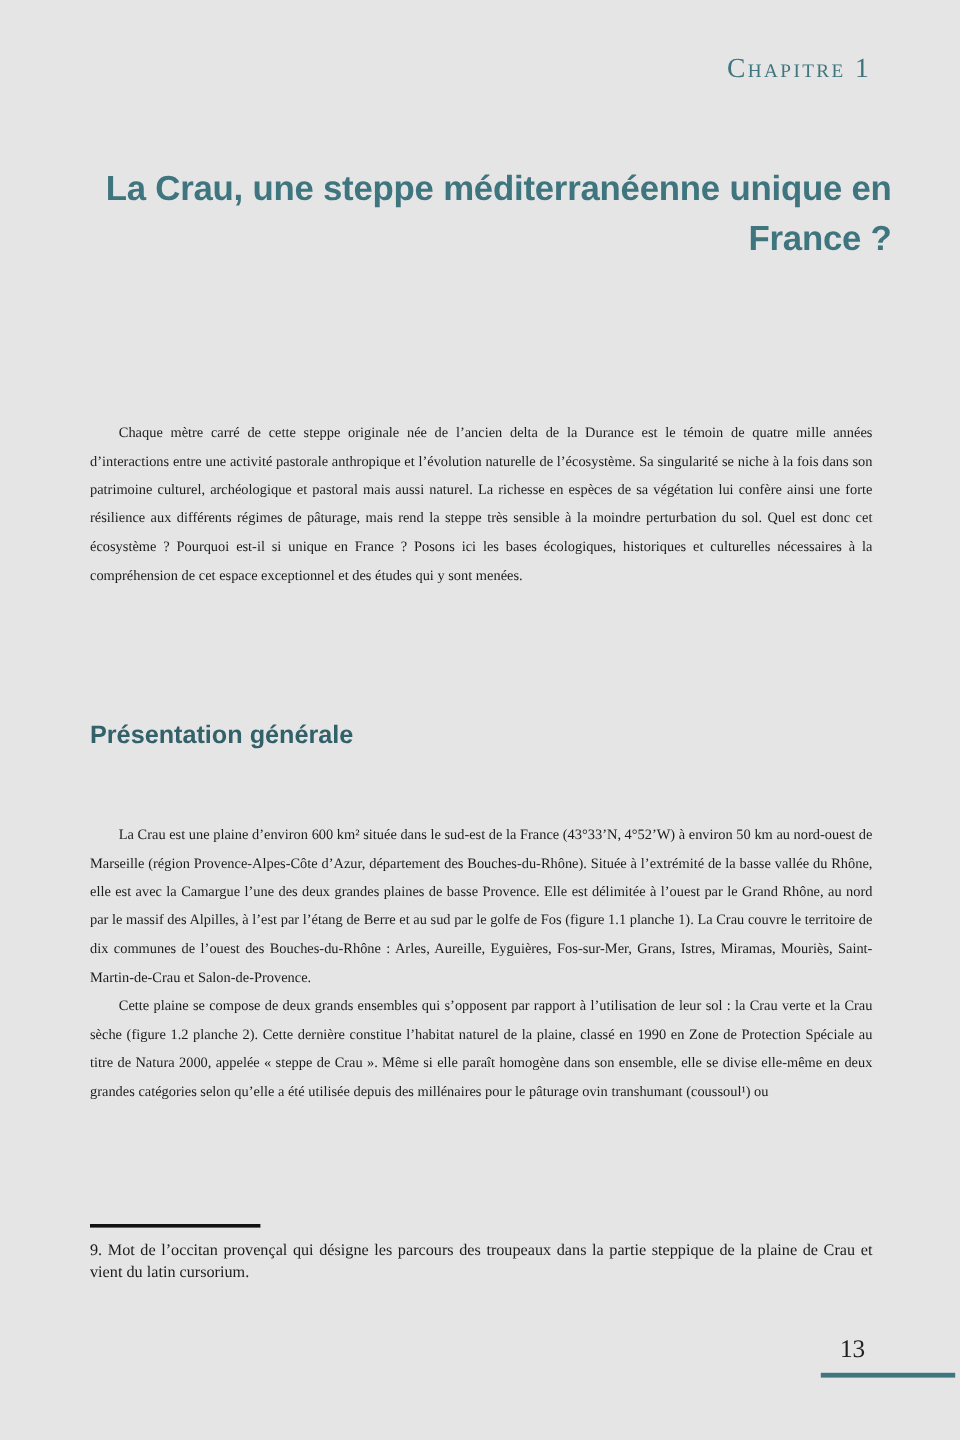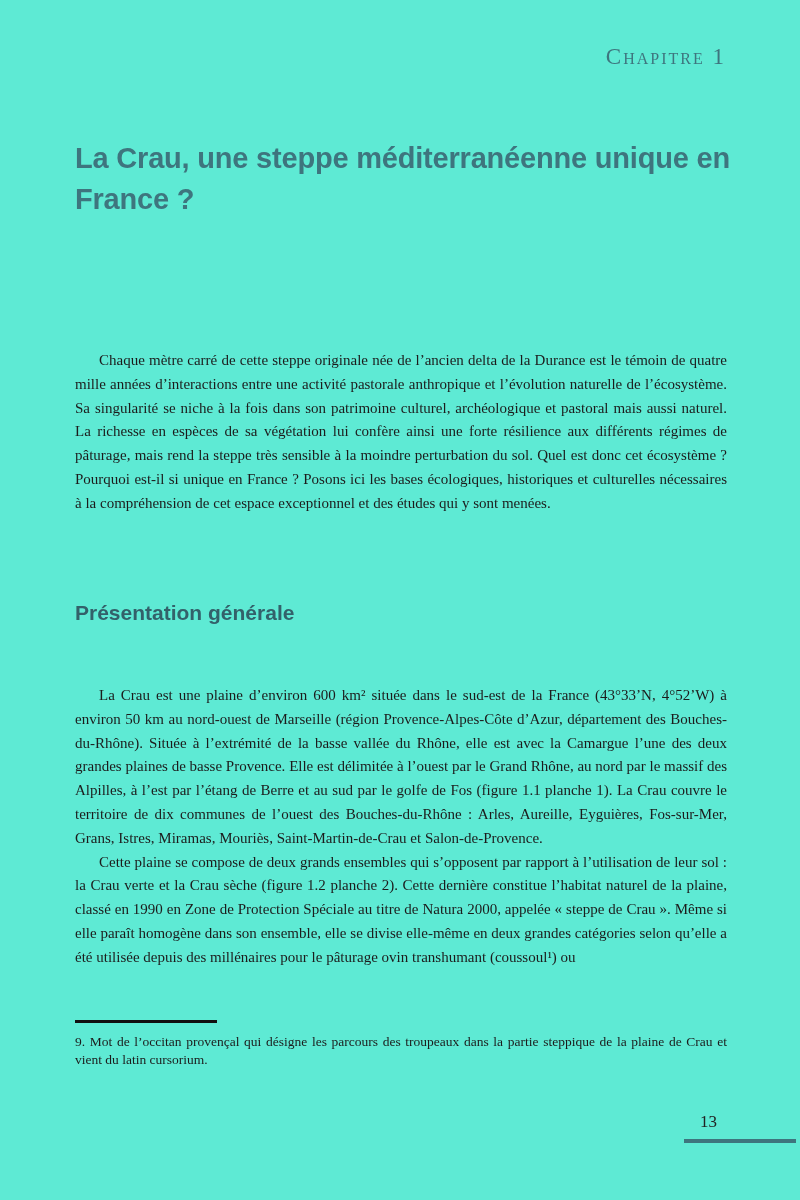--- a/index.html
+++ b/index.html
@@ -5,50 +5,51 @@
   :root{
     --accent:#3e757e;
     --accent-dark:#33616a;
     --text:#1c1c1c;
   }
   *{margin:0;padding:0;box-sizing:border-box;}
   html,body{background:#ffffff;}
   .page{
     position:relative;
     width:800px;height:1200px;
-    background:#5eead4;
+    background:#e5e5e5;
     font-family:"Liberation Serif", serif;
     color:var(--text);
     overflow:hidden;
   }
   .chapter-label{
     position:absolute;top:44px;right:74px;
     font-variant:small-caps;
     font-size:23px;
     letter-spacing:2px;
     color:var(--accent);
   }
   .title{
     position:absolute;top:138px;left:75px;width:668px;
     font-family:"Liberation Sans", sans-serif;
     font-weight:700;
     font-size:29px;
     line-height:1.42;
     color:var(--accent);
     letter-spacing:-0.2px;
+    text-align:right;
   }
   .authors{
     position:absolute;top:244px;left:75px;
     font-style:italic;
     font-size:18px;
     color:var(--text);
   }
   .textblock{left:75px;width:652px;}
   .body-text{
-    font-size:15px;
+    font-size:12px;
     line-height:23.8px;
     text-align:justify;
     hyphens:auto;
     -webkit-hyphens:auto;
   }
   .par{text-indent:24px;}
   .intro{position:absolute;top:349px;}
   .section-heading{
     position:absolute;top:601px;left:75px;
     font-family:"Liberation Sans", sans-serif;
@@ -67,21 +68,21 @@
     font-size:13.5px;
     line-height:18px;
     text-align:justify;
   }
   .folio{
     position:absolute;top:1112px;right:4px;width:112px;
   }
   .page-number{
     display:block;
     margin-left:16px;
-    font-size:17px;
+    font-size:21px;
     color:#222222;
   }
   .folio-rule{
     margin-top:7px;
     height:4px;
     background:var(--accent);
     width:100%;
   }
 </style>
 </head>

